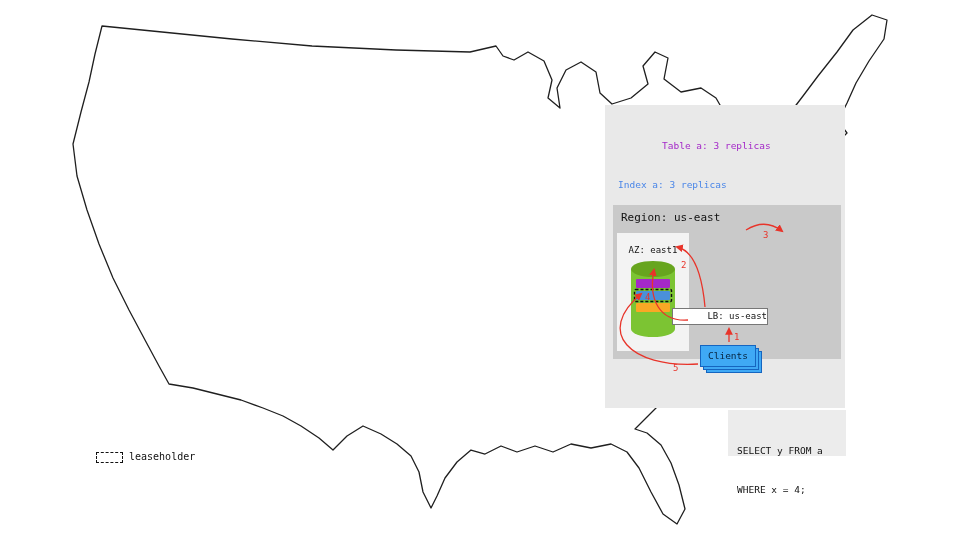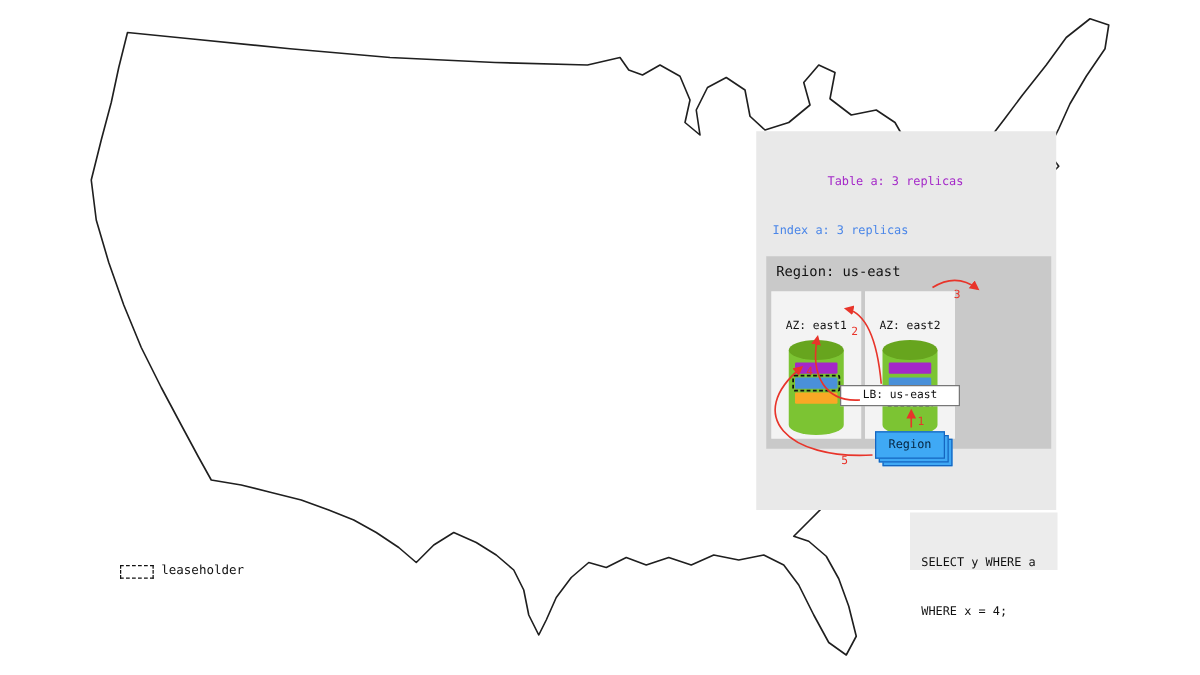--- a/index.html
+++ b/index.html
@@ -14,25 +14,25 @@
 
   .legend{position:absolute;left:13px;top:8px;font-size:9.5px;line-height:13px;white-space:pre;}
   .c-tablea{color:#a428c8;margin-left:44px;}
   .c-indexa{color:#4a86e8;}
   .c-tableb{color:#f09c1e;}
 
   .region-box{position:absolute;left:8px;top:56px;width:228px;height:154px;background:#c9c9c9;margin-top:44px;}
   .region-title{position:absolute;left:8px;top:6px;font-size:11px;color:#111;white-space:pre;}
   .az-row{position:absolute;left:4px;top:28px;display:flex;gap:3px;}
   .az-box{width:72px;height:118px;background:#f3f3f3;text-align:center;}
-  .az-label{font-size:9px;padding-top:23px;white-space:pre;}
+  .az-label{font-size:9px;padding-top:12px;white-space:pre;}
   .cyl{margin-top:4px;}
 
   .lb-box{position:absolute;left:67px;top:203px;width:96px;height:17px;background:#ffffff;
-    border:1px solid #777;box-sizing:border-box;font-size:9px;line-height:15px;text-align:center;white-space:pre;}
+    border:1px solid #777;box-sizing:border-box;font-size:9px;line-height:15px;text-align:right;white-space:pre;}
 
   .clients{position:absolute;left:95px;top:240px;width:64px;height:30px;}
   .client-layer{position:absolute;width:56px;height:22px;background:#3fa9f5;border:1px solid #1565c0;box-sizing:border-box;}
   .client-back{left:6px;top:6px;}
   .client-mid{left:3px;top:3px;}
   .client-front{left:0;top:0;font-size:9.5px;line-height:20px;text-align:center;color:#06243f;}
 
   .sql-box{position:absolute;left:728px;top:410px;width:118px;height:46px;background:#ececec;
     font-size:9.5px;line-height:13px;padding:8px 0 0 9px;box-sizing:border-box;z-index:1;white-space:pre;}
 
@@ -92,48 +92,37 @@
           <svg class="cyl" width="48" height="82">
             <path d="M2 10 L2 70 A22 8 0 0 0 46 70 L46 10 Z" fill="#7cc433"></path>
             <ellipse cx="24" cy="10" rx="22" ry="8" fill="#67a51e"></ellipse>
             <rect x="7" y="20" width="34" height="9" rx="1" fill="#a428c8"></rect>
             <rect x="7" y="32" width="34" height="9" rx="1" fill="#4a90d9"></rect>
             <rect x="5.5" y="30.5" width="37" height="12" rx="1" class="bar-dash"></rect>
             <rect x="7" y="44" width="34" height="9" rx="1" fill="#f9a825"></rect>
           </svg>
         </div>
 
-        <div class="az-box">
-          <div class="az-label">AZ: east2</div>
-          <svg class="cyl" width="48" height="82">
-            <path d="M2 10 L2 70 A22 8 0 0 0 46 70 L46 10 Z" fill="#7cc433"></path>
-            <ellipse cx="24" cy="10" rx="22" ry="8" fill="#67a51e"></ellipse>
-            <rect x="7" y="20" width="34" height="9" rx="1" fill="#a428c8"></rect>
-            <rect x="7" y="32" width="34" height="9" rx="1" fill="#4a90d9"></rect>
-            <rect x="7" y="44" width="34" height="9" rx="1" fill="#f9a825"></rect>
-            <rect x="5.5" y="42.5" width="37" height="12" rx="1" class="bar-dash"></rect>
-          </svg>
-        </div>
 
 
       </div>
     </div>
 
     <div class="lb-box">LB: us-east</div>
 
     <div class="clients">
       <div class="client-layer client-back"></div>
       <div class="client-layer client-mid"></div>
-      <div class="client-layer client-front">Region</div>
+      <div class="client-layer client-front">Clients</div>
     </div>
 
   </div>
 
   <div class="sql-box">
-    <div>SELECT y WHERE a</div>
+    <div>SELECT y FROM a</div>
     <div>WHERE x = 4;</div>
   </div>
 
   <div class="map-key">
     <span class="dash-box"></span><span class="map-key-label">leaseholder</span>
   </div>
 
   <svg id="flow-arrows" width="960" height="540">
     <defs>
       <marker id="ah" markerWidth="7" markerHeight="7" refX="4.5" refY="3" orient="auto">

